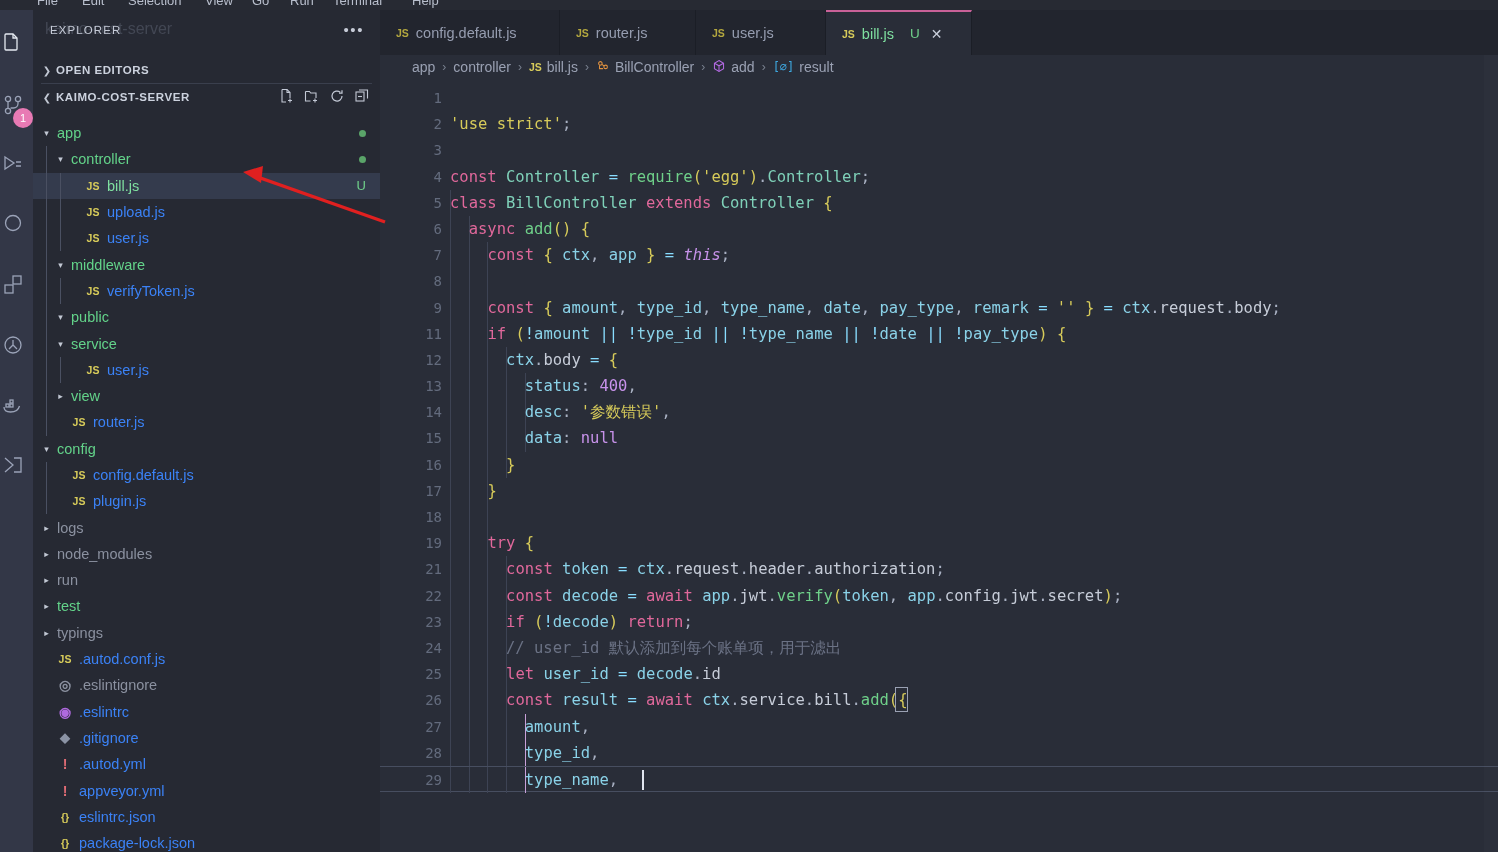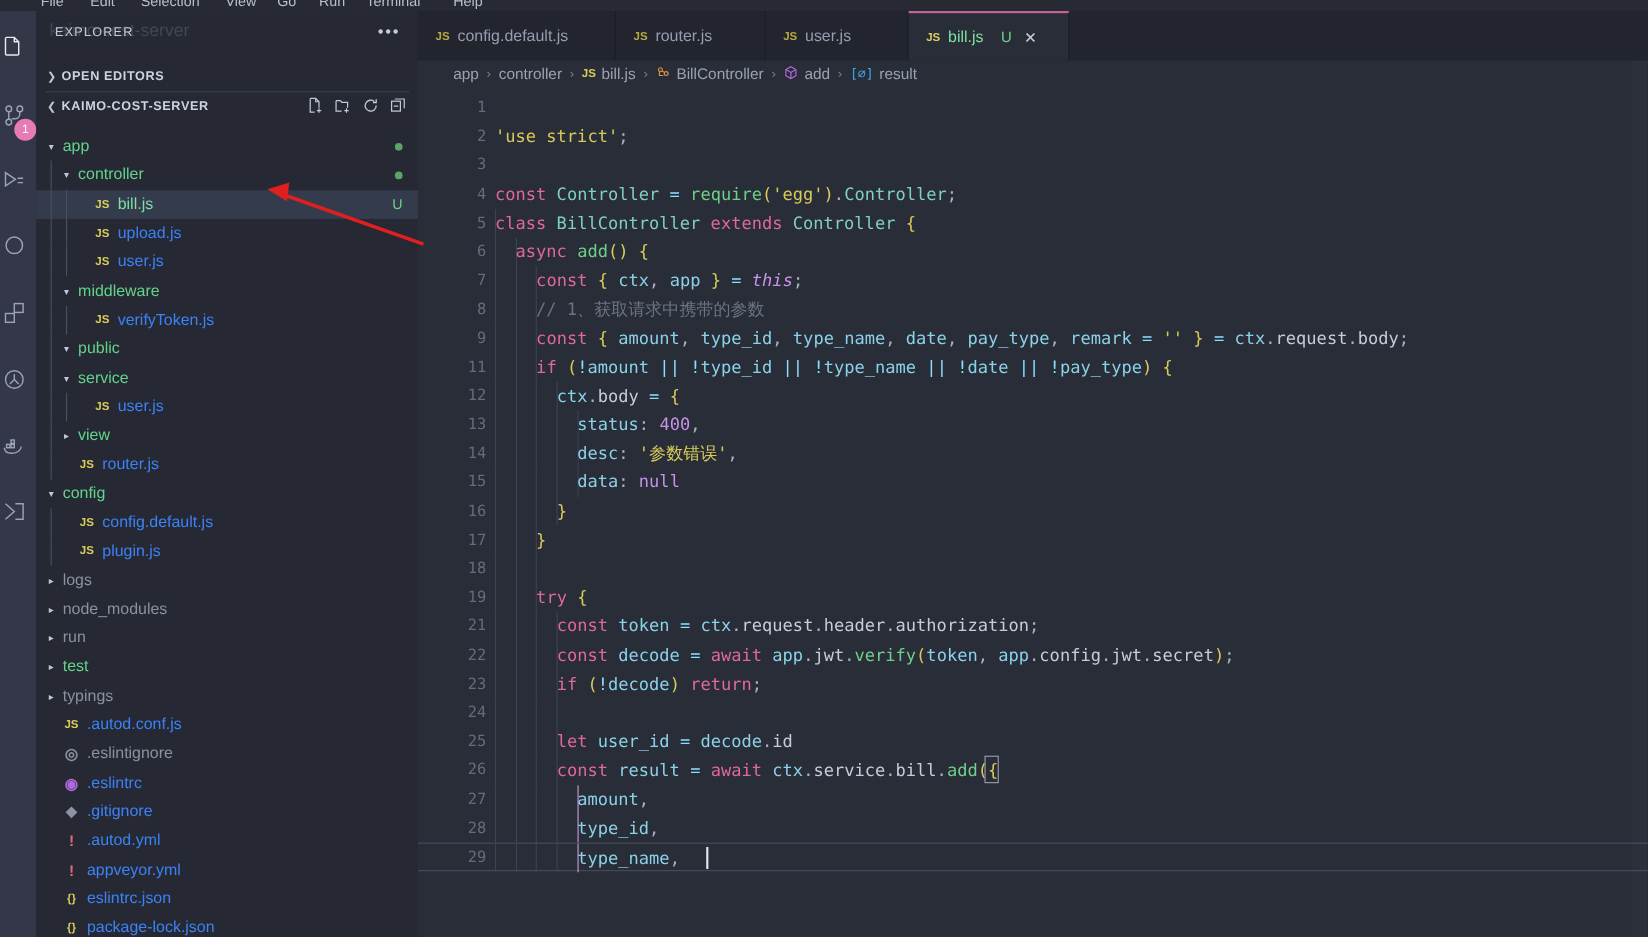--- a/index.html
+++ b/index.html
@@ -562,35 +562,35 @@
       </div>
 
     <div class="code" id="code">
         <div class="cline"><span class="gutter">1</span><span class="ctext"></span></div>
         <div class="cline"><span class="gutter">2</span><span class="ctext"><span class="k-str">'use strict'</span><span class="k-punc">;</span></span></div>
         <div class="cline"><span class="gutter">3</span><span class="ctext"></span></div>
         <div class="cline"><span class="gutter">4</span><span class="ctext"><span class="k-kw">const</span><span class="k-punc"> </span><span class="k-class">Controller</span><span class="k-punc"> </span><span class="k-op">=</span><span class="k-punc"> </span><span class="k-fn">require</span><span class="k-b1">(</span><span class="k-str">'egg'</span><span class="k-b1">)</span><span class="k-punc">.</span><span class="k-class">Controller</span><span class="k-punc">;</span></span></div>
         <div class="cline"><span class="gutter">5</span><div class="iguide" style="left: 70px;"></div><span class="ctext"><span class="k-kw">class</span><span class="k-punc"> </span><span class="k-class">BillController</span><span class="k-punc"> </span><span class="k-kw">extends</span><span class="k-punc"> </span><span class="k-class">Controller</span><span class="k-punc"> </span><span class="k-b1">{</span></span></div>
         <div class="cline"><span class="gutter">6</span><div class="iguide" style="left: 70px;"></div><div class="iguide" style="left: 88.7px;"></div><span class="ctext"><span class="k-punc"> </span><span class="k-punc"> </span><span class="k-kw">async</span><span class="k-punc"> </span><span class="k-fn">add</span><span class="k-b1">(</span><span class="k-b1">)</span><span class="k-punc"> </span><span class="k-b1">{</span></span></div>
         <div class="cline"><span class="gutter">7</span><div class="iguide" style="left: 70px;"></div><div class="iguide" style="left: 88.7px;"></div><div class="iguide" style="left: 107.4px;"></div><span class="ctext"><span class="k-punc"> </span><span class="k-punc"> </span><span class="k-punc"> </span><span class="k-punc"> </span><span class="k-kw">const</span><span class="k-punc"> </span><span class="k-b1">{</span><span class="k-punc"> </span><span class="k-var">ctx</span><span class="k-punc">,</span><span class="k-punc"> </span><span class="k-var">app</span><span class="k-punc"> </span><span class="k-b1">}</span><span class="k-punc"> </span><span class="k-op">=</span><span class="k-punc"> </span><span class="k-this">this</span><span class="k-punc">;</span></span></div>
-        <div class="cline"><span class="gutter">8</span><div class="iguide" style="left: 70px;"></div><div class="iguide" style="left: 88.7px;"></div><div class="iguide" style="left: 107.4px;"></div><span class="ctext"><span class="k-cmt">    // 1、获取请求中携带的参数</span></span></div>
+        <div class="cline"><span class="gutter">8</span><div class="iguide" style="left: 70px;"></div><div class="iguide" style="left: 88.7px;"></div><div class="iguide" style="left: 107.4px;"></div></div>
         <div class="cline"><span class="gutter">9</span><div class="iguide" style="left: 70px;"></div><div class="iguide" style="left: 88.7px;"></div><div class="iguide" style="left: 107.4px;"></div><span class="ctext"><span class="k-punc"> </span><span class="k-punc"> </span><span class="k-punc"> </span><span class="k-punc"> </span><span class="k-kw">const</span><span class="k-punc"> </span><span class="k-b1">{</span><span class="k-punc"> </span><span class="k-var">amount</span><span class="k-punc">,</span><span class="k-punc"> </span><span class="k-var">type_id</span><span class="k-punc">,</span><span class="k-punc"> </span><span class="k-var">type_name</span><span class="k-punc">,</span><span class="k-punc"> </span><span class="k-var">date</span><span class="k-punc">,</span><span class="k-punc"> </span><span class="k-var">pay_type</span><span class="k-punc">,</span><span class="k-punc"> </span><span class="k-var">remark</span><span class="k-punc"> </span><span class="k-op">=</span><span class="k-punc"> </span><span class="k-str">''</span><span class="k-punc"> </span><span class="k-b1">}</span><span class="k-punc"> </span><span class="k-op">=</span><span class="k-punc"> </span><span class="k-var">ctx</span><span class="k-punc">.</span><span class="k-prop">request</span><span class="k-punc">.</span><span class="k-prop">body</span><span class="k-punc">;</span></span></div>
         <div class="cline"><span class="gutter">11</span><div class="iguide" style="left: 70px;"></div><div class="iguide" style="left: 88.7px;"></div><div class="iguide" style="left: 107.4px;"></div><span class="ctext"><span class="k-punc"> </span><span class="k-punc"> </span><span class="k-punc"> </span><span class="k-punc"> </span><span class="k-kw">if</span><span class="k-punc"> </span><span class="k-b1">(</span><span class="k-op">!</span><span class="k-var">amount</span><span class="k-punc"> </span><span class="k-op">||</span><span class="k-punc"> </span><span class="k-op">!</span><span class="k-var">type_id</span><span class="k-punc"> </span><span class="k-op">||</span><span class="k-punc"> </span><span class="k-op">!</span><span class="k-var">type_name</span><span class="k-punc"> </span><span class="k-op">||</span><span class="k-punc"> </span><span class="k-op">!</span><span class="k-var">date</span><span class="k-punc"> </span><span class="k-op">||</span><span class="k-punc"> </span><span class="k-op">!</span><span class="k-var">pay_type</span><span class="k-b1">)</span><span class="k-punc"> </span><span class="k-b1">{</span></span></div>
         <div class="cline"><span class="gutter">12</span><div class="iguide" style="left: 70px;"></div><div class="iguide" style="left: 88.7px;"></div><div class="iguide" style="left: 107.4px;"></div><div class="iguide" style="left: 126.1px;"></div><span class="ctext"><span class="k-punc"> </span><span class="k-punc"> </span><span class="k-punc"> </span><span class="k-punc"> </span><span class="k-punc"> </span><span class="k-punc"> </span><span class="k-var">ctx</span><span class="k-punc">.</span><span class="k-prop">body</span><span class="k-punc"> </span><span class="k-op">=</span><span class="k-punc"> </span><span class="k-b1">{</span></span></div>
         <div class="cline"><span class="gutter">13</span><div class="iguide" style="left: 70px;"></div><div class="iguide" style="left: 88.7px;"></div><div class="iguide" style="left: 107.4px;"></div><div class="iguide" style="left: 126.1px;"></div><div class="iguide" style="left: 144.8px;"></div><span class="ctext"><span class="k-punc"> </span><span class="k-punc"> </span><span class="k-punc"> </span><span class="k-punc"> </span><span class="k-punc"> </span><span class="k-punc"> </span><span class="k-punc"> </span><span class="k-punc"> </span><span class="k-var">status</span><span class="k-punc">:</span><span class="k-punc"> </span><span class="k-num">400</span><span class="k-punc">,</span></span></div>
         <div class="cline"><span class="gutter">14</span><div class="iguide" style="left: 70px;"></div><div class="iguide" style="left: 88.7px;"></div><div class="iguide" style="left: 107.4px;"></div><div class="iguide" style="left: 126.1px;"></div><div class="iguide" style="left: 144.8px;"></div><span class="ctext"><span class="k-punc"> </span><span class="k-punc"> </span><span class="k-punc"> </span><span class="k-punc"> </span><span class="k-punc"> </span><span class="k-punc"> </span><span class="k-punc"> </span><span class="k-punc"> </span><span class="k-var">desc</span><span class="k-punc">:</span><span class="k-punc"> </span><span class="k-str">'参数错误'</span><span class="k-punc">,</span></span></div>
         <div class="cline"><span class="gutter">15</span><div class="iguide" style="left: 70px;"></div><div class="iguide" style="left: 88.7px;"></div><div class="iguide" style="left: 107.4px;"></div><div class="iguide" style="left: 126.1px;"></div><div class="iguide" style="left: 144.8px;"></div><span class="ctext"><span class="k-punc"> </span><span class="k-punc"> </span><span class="k-punc"> </span><span class="k-punc"> </span><span class="k-punc"> </span><span class="k-punc"> </span><span class="k-punc"> </span><span class="k-punc"> </span><span class="k-var">data</span><span class="k-punc">:</span><span class="k-punc"> </span><span class="k-num">null</span></span></div>
         <div class="cline"><span class="gutter">16</span><div class="iguide" style="left: 70px;"></div><div class="iguide" style="left: 88.7px;"></div><div class="iguide" style="left: 107.4px;"></div><div class="iguide" style="left: 126.1px;"></div><span class="ctext"><span class="k-punc"> </span><span class="k-punc"> </span><span class="k-punc"> </span><span class="k-punc"> </span><span class="k-punc"> </span><span class="k-punc"> </span><span class="k-b1">}</span></span></div>
         <div class="cline"><span class="gutter">17</span><div class="iguide" style="left: 70px;"></div><div class="iguide" style="left: 88.7px;"></div><div class="iguide" style="left: 107.4px;"></div><span class="ctext"><span class="k-punc"> </span><span class="k-punc"> </span><span class="k-punc"> </span><span class="k-punc"> </span><span class="k-b1">}</span></span></div>
         <div class="cline"><span class="gutter">18</span><div class="iguide" style="left: 70px;"></div><div class="iguide" style="left: 88.7px;"></div><div class="iguide" style="left: 107.4px;"></div><span class="ctext"></span></div>
         <div class="cline"><span class="gutter">19</span><div class="iguide" style="left: 70px;"></div><div class="iguide" style="left: 88.7px;"></div><div class="iguide" style="left: 107.4px;"></div><span class="ctext"><span class="k-punc"> </span><span class="k-punc"> </span><span class="k-punc"> </span><span class="k-punc"> </span><span class="k-kw">try</span><span class="k-punc"> </span><span class="k-b1">{</span></span></div>
         <div class="cline"><span class="gutter">21</span><div class="iguide" style="left: 70px;"></div><div class="iguide" style="left: 88.7px;"></div><div class="iguide" style="left: 107.4px;"></div><div class="iguide" style="left: 126.1px;"></div><span class="ctext"><span class="k-punc"> </span><span class="k-punc"> </span><span class="k-punc"> </span><span class="k-punc"> </span><span class="k-punc"> </span><span class="k-punc"> </span><span class="k-kw">const</span><span class="k-punc"> </span><span class="k-var">token</span><span class="k-punc"> </span><span class="k-op">=</span><span class="k-punc"> </span><span class="k-var">ctx</span><span class="k-punc">.</span><span class="k-prop">request</span><span class="k-punc">.</span><span class="k-prop">header</span><span class="k-punc">.</span><span class="k-prop">authorization</span><span class="k-punc">;</span></span></div>
         <div class="cline"><span class="gutter">22</span><div class="iguide" style="left: 70px;"></div><div class="iguide" style="left: 88.7px;"></div><div class="iguide" style="left: 107.4px;"></div><div class="iguide" style="left: 126.1px;"></div><span class="ctext"><span class="k-punc"> </span><span class="k-punc"> </span><span class="k-punc"> </span><span class="k-punc"> </span><span class="k-punc"> </span><span class="k-punc"> </span><span class="k-kw">const</span><span class="k-punc"> </span><span class="k-var">decode</span><span class="k-punc"> </span><span class="k-op">=</span><span class="k-punc"> </span><span class="k-kw">await</span><span class="k-punc"> </span><span class="k-var">app</span><span class="k-punc">.</span><span class="k-prop">jwt</span><span class="k-punc">.</span><span class="k-fn">verify</span><span class="k-b1">(</span><span class="k-var">token</span><span class="k-punc">,</span><span class="k-punc"> </span><span class="k-var">app</span><span class="k-punc">.</span><span class="k-prop">config</span><span class="k-punc">.</span><span class="k-prop">jwt</span><span class="k-punc">.</span><span class="k-prop">secret</span><span class="k-b1">)</span><span class="k-punc">;</span></span></div>
         <div class="cline"><span class="gutter">23</span><div class="iguide" style="left: 70px;"></div><div class="iguide" style="left: 88.7px;"></div><div class="iguide" style="left: 107.4px;"></div><div class="iguide" style="left: 126.1px;"></div><span class="ctext"><span class="k-punc"> </span><span class="k-punc"> </span><span class="k-punc"> </span><span class="k-punc"> </span><span class="k-punc"> </span><span class="k-punc"> </span><span class="k-kw">if</span><span class="k-punc"> </span><span class="k-b1">(</span><span class="k-op">!</span><span class="k-var">decode</span><span class="k-b1">)</span><span class="k-punc"> </span><span class="k-kw">return</span><span class="k-punc">;</span></span></div>
-        <div class="cline"><span class="gutter">24</span><div class="iguide" style="left: 70px;"></div><div class="iguide" style="left: 88.7px;"></div><div class="iguide" style="left: 107.4px;"></div><div class="iguide" style="left: 126.1px;"></div></div>
+        <div class="cline"><span class="gutter">24</span><div class="iguide" style="left: 70px;"></div><div class="iguide" style="left: 88.7px;"></div><div class="iguide" style="left: 107.4px;"></div><div class="iguide" style="left: 126.1px;"></div><span class="ctext"><span class="k-cmt">      // user_id 默认添加到每个账单项，用于滤出</span></span></div>
         <div class="cline"><span class="gutter">25</span><div class="iguide" style="left: 70px;"></div><div class="iguide" style="left: 88.7px;"></div><div class="iguide" style="left: 107.4px;"></div><div class="iguide" style="left: 126.1px;"></div><span class="ctext"><span class="k-punc"> </span><span class="k-punc"> </span><span class="k-punc"> </span><span class="k-punc"> </span><span class="k-punc"> </span><span class="k-punc"> </span><span class="k-kw">let</span><span class="k-punc"> </span><span class="k-var">user_id</span><span class="k-punc"> </span><span class="k-op">=</span><span class="k-punc"> </span><span class="k-var">decode</span><span class="k-punc">.</span><span class="k-prop">id</span></span></div>
         <div class="cline"><span class="gutter">26</span><div class="iguide" style="left: 70px;"></div><div class="iguide" style="left: 88.7px;"></div><div class="iguide" style="left: 107.4px;"></div><div class="iguide" style="left: 126.1px;"></div><span class="ctext"><span class="k-punc"> </span><span class="k-punc"> </span><span class="k-punc"> </span><span class="k-punc"> </span><span class="k-punc"> </span><span class="k-punc"> </span><span class="k-kw">const</span><span class="k-punc"> </span><span class="k-var">result</span><span class="k-punc"> </span><span class="k-op">=</span><span class="k-punc"> </span><span class="k-kw">await</span><span class="k-punc"> </span><span class="k-var">ctx</span><span class="k-punc">.</span><span class="k-prop">service</span><span class="k-punc">.</span><span class="k-prop">bill</span><span class="k-punc">.</span><span class="k-fn">add</span><span class="k-b1">(</span><span class="k-b1">{</span></span><div style="position: absolute; left: 516px; top: 1px; width: 11px; height: 23px; outline: rgb(154, 161, 179) solid 1px;"></div></div>
         <div class="cline"><span class="gutter">27</span><div class="iguide" style="left: 70px;"></div><div class="iguide" style="left: 88.7px;"></div><div class="iguide" style="left: 107.4px;"></div><div class="iguide" style="left: 126.1px;"></div><div class="iguide active" style="left: 144.8px;"></div><span class="ctext"><span class="k-punc"> </span><span class="k-punc"> </span><span class="k-punc"> </span><span class="k-punc"> </span><span class="k-punc"> </span><span class="k-punc"> </span><span class="k-punc"> </span><span class="k-punc"> </span><span class="k-var">amount</span><span class="k-punc">,</span></span></div>
         <div class="cline"><span class="gutter">28</span><div class="iguide" style="left: 70px;"></div><div class="iguide" style="left: 88.7px;"></div><div class="iguide" style="left: 107.4px;"></div><div class="iguide" style="left: 126.1px;"></div><div class="iguide active" style="left: 144.8px;"></div><span class="ctext"><span class="k-punc"> </span><span class="k-punc"> </span><span class="k-punc"> </span><span class="k-punc"> </span><span class="k-punc"> </span><span class="k-punc"> </span><span class="k-punc"> </span><span class="k-punc"> </span><span class="k-var">type_id</span><span class="k-punc">,</span></span></div>
         <div class="cline curline"><span class="gutter">29</span><div class="iguide" style="left: 70px;"></div><div class="iguide" style="left: 88.7px;"></div><div class="iguide" style="left: 107.4px;"></div><div class="iguide" style="left: 126.1px;"></div><div class="iguide active" style="left: 144.8px;"></div><span class="ctext"><span class="k-punc"> </span><span class="k-punc"> </span><span class="k-punc"> </span><span class="k-punc"> </span><span class="k-punc"> </span><span class="k-punc"> </span><span class="k-punc"> </span><span class="k-punc"> </span><span class="k-var">type_name</span><span class="k-punc">,</span></span><div style="position: absolute; left: 262px; top: 3px; width: 2px; height: 20px; background: rgb(223, 228, 238);"></div></div>
       </div>
 
     <div class="rightshade"></div>
   </div>
 

